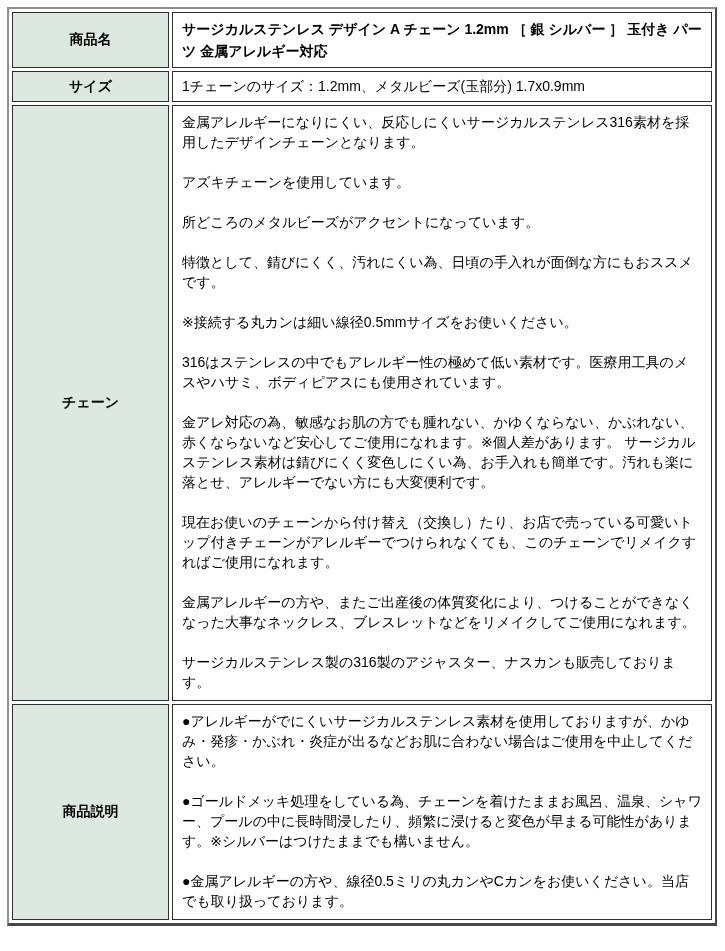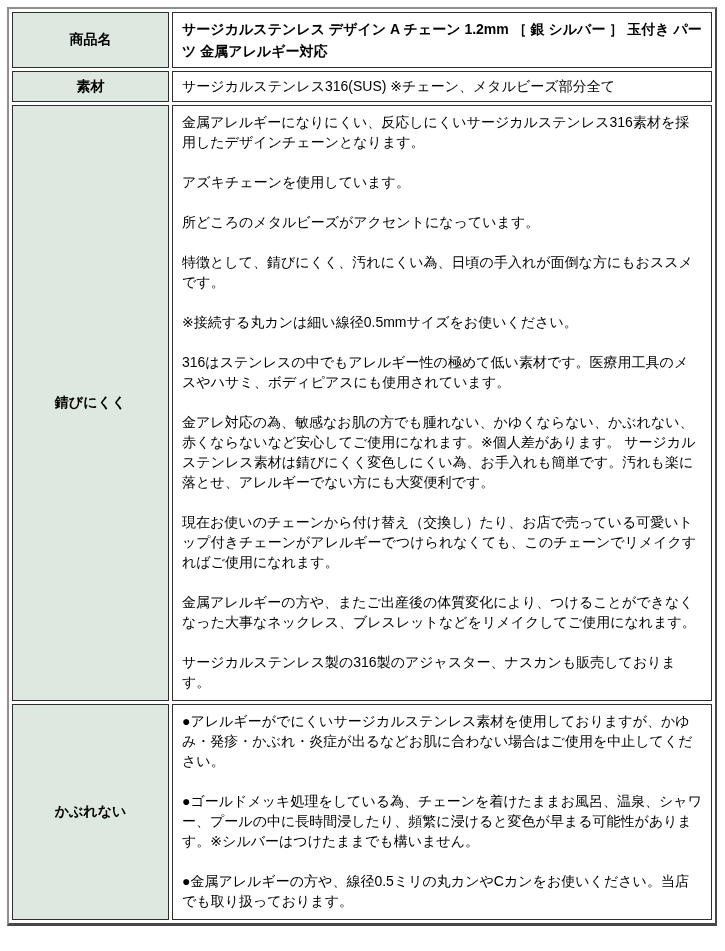--- a/index.html
+++ b/index.html
@@ -66,26 +66,26 @@
 </head>
 <body>
 
 <div class="page">
   <table class="spec-table">
     <tbody>
       <tr class="row-title">
         <th class="label-cell">商品名</th>
         <td class="value-cell">サージカルステンレス デザイン A チェーン 1.2mm ［ 銀 シルバー ］ 玉付き パーツ 金属アレルギー対応</td>
       </tr>
-      <tr class="row-material">
-        <th class="label-cell">素材</th>
-        <td class="value-cell">サージカルステンレス316(SUS) ※チェーン、メタルビーズ部分全て</td>
+      <tr class="row-size">
+        <th class="label-cell">サイズ</th>
+        <td class="value-cell">1チェーンのサイズ：1.2mm、メタルビーズ(玉部分) 1.7x0.9mm</td>
       </tr>
       <tr class="row-description">
-        <th class="label-cell">錆びにくく</th>
+        <th class="label-cell">チェーン</th>
         <td class="value-cell">金属アレルギーになりにくい、反応しにくいサージカルステンレス316素材を採用したデザインチェーンとなります。
 
 アズキチェーンを使用しています。
 
 所どころのメタルビーズがアクセントになっています。
 
 特徴として、錆びにくく、汚れにくい為、日頃の手入れが面倒な方にもおススメです。
 
 ※接続する丸カンは細い線径0.5mmサイズをお使いください。
 
@@ -93,21 +93,21 @@
 
 金アレ対応の為、敏感なお肌の方でも腫れない、かゆくならない、かぶれない、赤くならないなど安心してご使用になれます。※個人差があります。 サージカルステンレス素材は錆びにくく変色しにくい為、お手入れも簡単です。汚れも楽に落とせ、アレルギーでない方にも大変便利です。
 
 現在お使いのチェーンから付け替え（交換し）たり、お店で売っている可愛いトップ付きチェーンがアレルギーでつけられなくても、このチェーンでリメイクすればご使用になれます。
 
 金属アレルギーの方や、またご出産後の体質変化により、つけることができなくなった大事なネックレス、ブレスレットなどをリメイクしてご使用になれます。
 
 サージカルステンレス製の316製のアジャスター、ナスカンも販売しております。</td>
       </tr>
       <tr class="row-cautions">
-        <th class="label-cell">かぶれない</th>
+        <th class="label-cell">商品説明</th>
         <td class="value-cell">●アレルギーがでにくいサージカルステンレス素材を使用しておりますが、かゆみ・発疹・かぶれ・炎症が出るなどお肌に合わない場合はご使用を中止してください。
 
 ●ゴールドメッキ処理をしている為、チェーンを着けたままお風呂、温泉、シャワー、プールの中に長時間浸したり、頻繁に浸けると変色が早まる可能性があります。※シルバーはつけたままでも構いません。
 
 ●金属アレルギーの方や、線径0.5ミリの丸カンやCカンをお使いください。当店でも取り扱っております。</td>
       </tr>
 
     </tbody>
   </table>
 </div>

